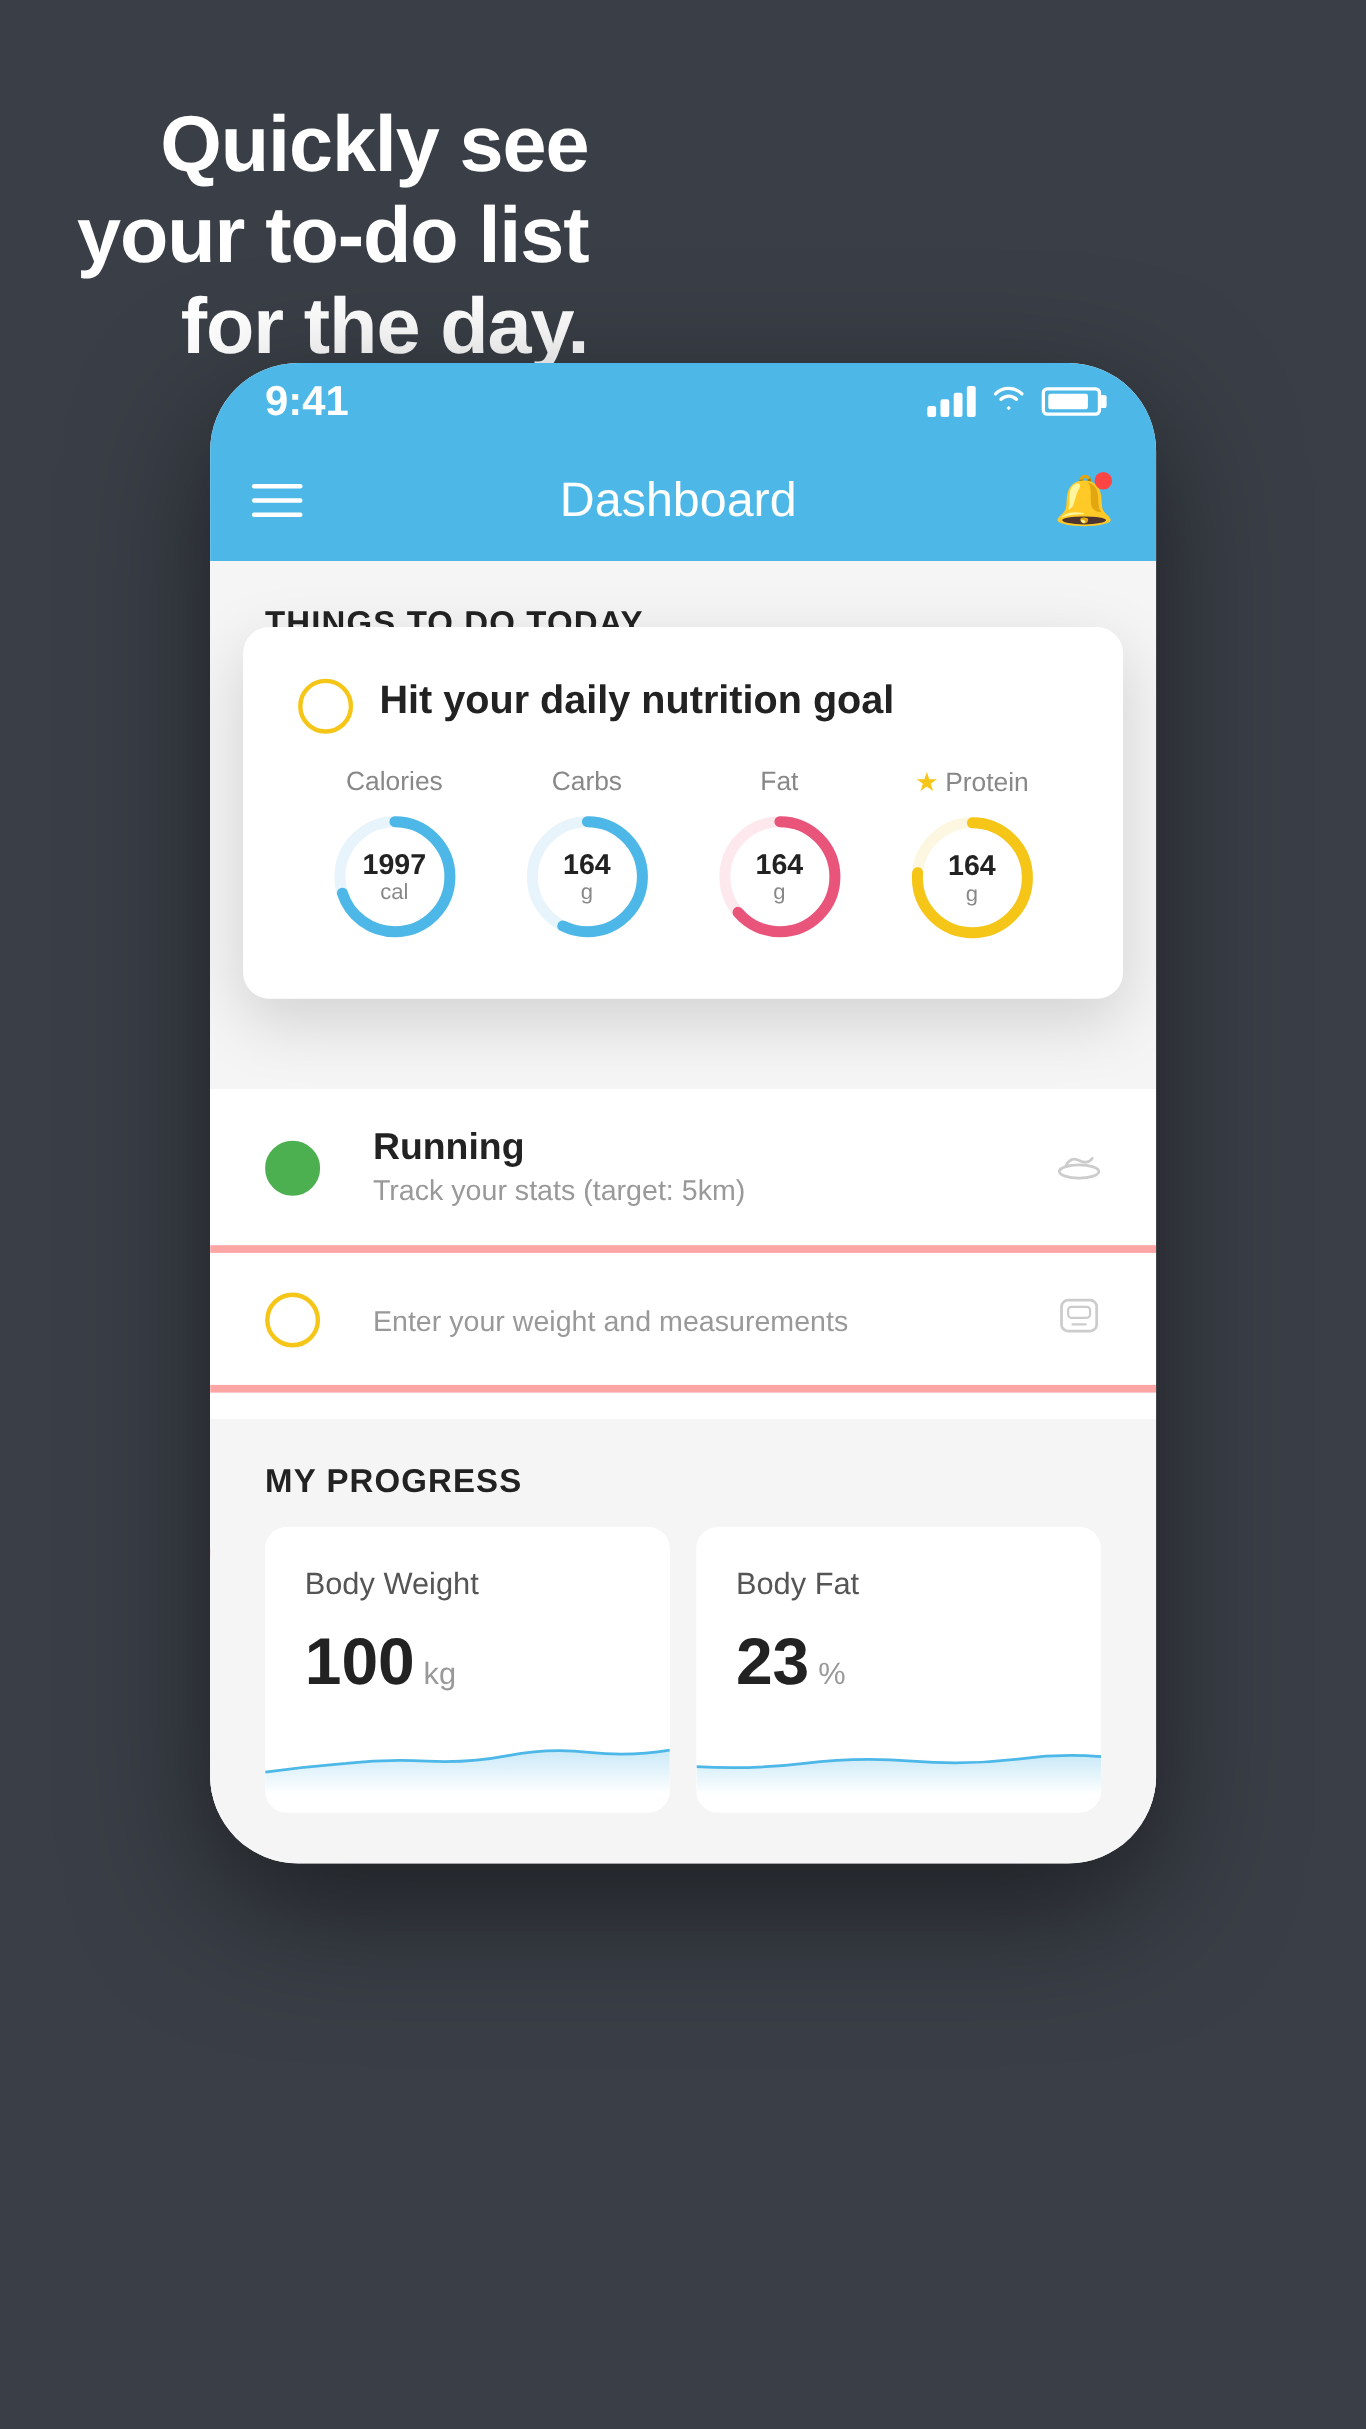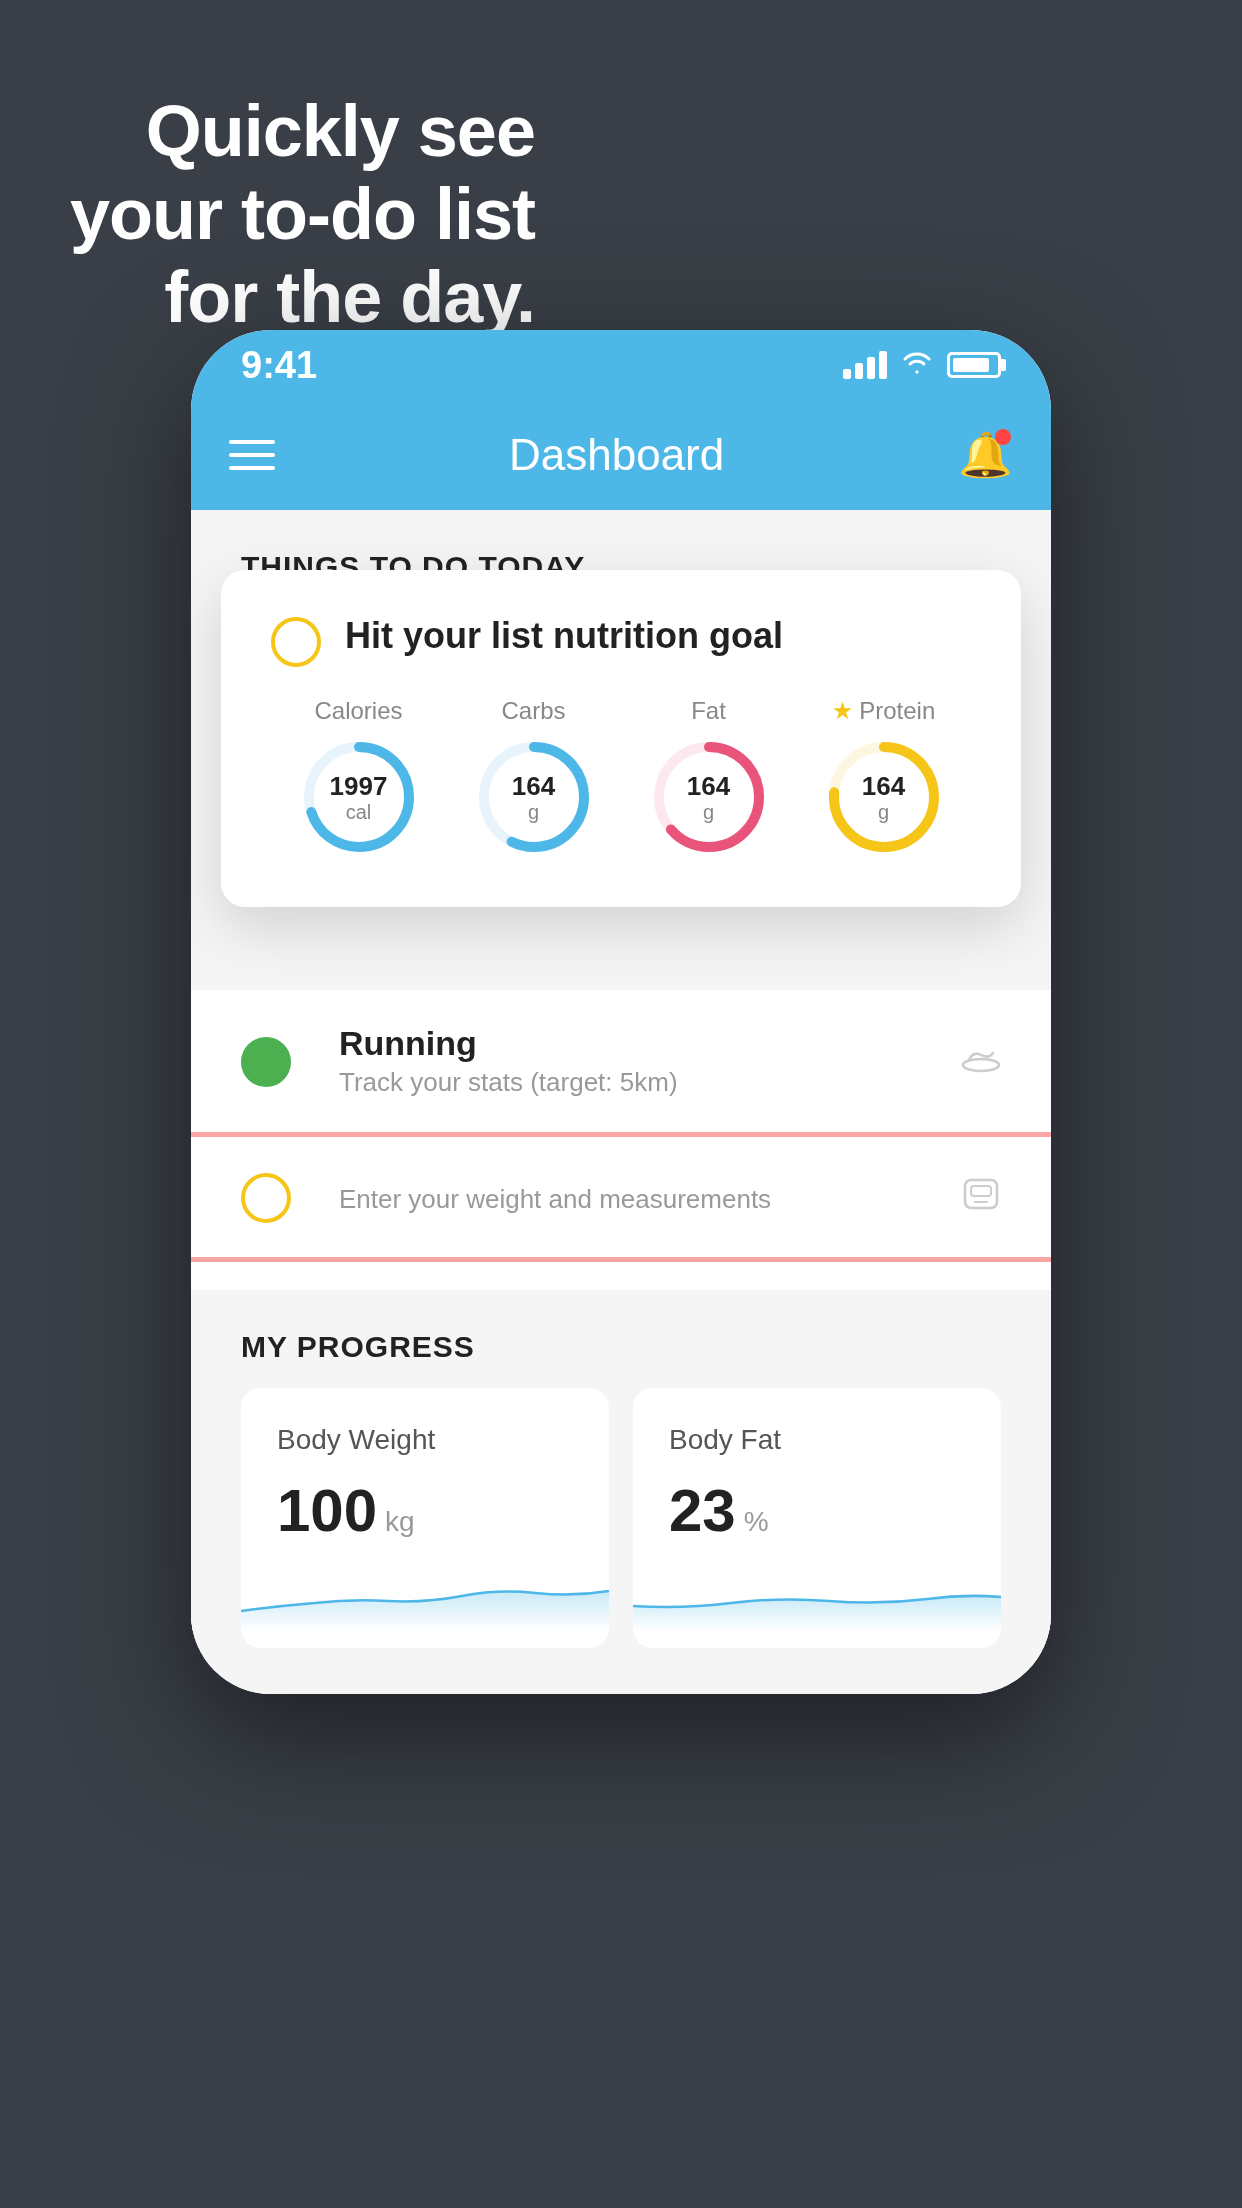--- a/index.html
+++ b/index.html
@@ -300,21 +300,21 @@
       top: 480px;
       left: 0;
       right: 0;
       background: #ffffff;
     }
 
     .todo-row {
       display: flex;
       align-items: center;
       padding: 34px 50px;
-      border-bottom: 5px solid #fca5a5;
+      border-bottom: 7px solid #fca5a5;
     }
 
     .todo-row-content {
       flex: 1;
       margin-left: 24px;
     }
 
     .todo-row-title {
       font-size: 34px;
       font-weight: 600;
@@ -447,21 +447,21 @@
       </div>
     </div>
 
     <div class="scroll-content">
 
       <div class="section-header">THINGS TO DO TODAY</div>
 
       <div class="floating-card">
         <div class="todo-item-floating">
           <div class="circle-check circle-yellow"></div>
-          <span class="item-title">Hit your list nutrition goal</span>
+          <span class="item-title">Hit your daily nutrition goal</span>
         </div>
 
         <div class="nutrition-row">
 
           <div class="nutrition-item">
             <span class="nutrition-label">Calories</span>
             <div class="ring-container">
               <svg class="ring-svg" viewBox="0 0 120 120">
                 <circle class="ring-bg" cx="60" cy="60" r="50" stroke="#e8f4fb"></circle>
                 <circle class="ring-fill" cx="60" cy="60" r="50" stroke="#4db8e8" stroke-dasharray="220 314"></circle>

